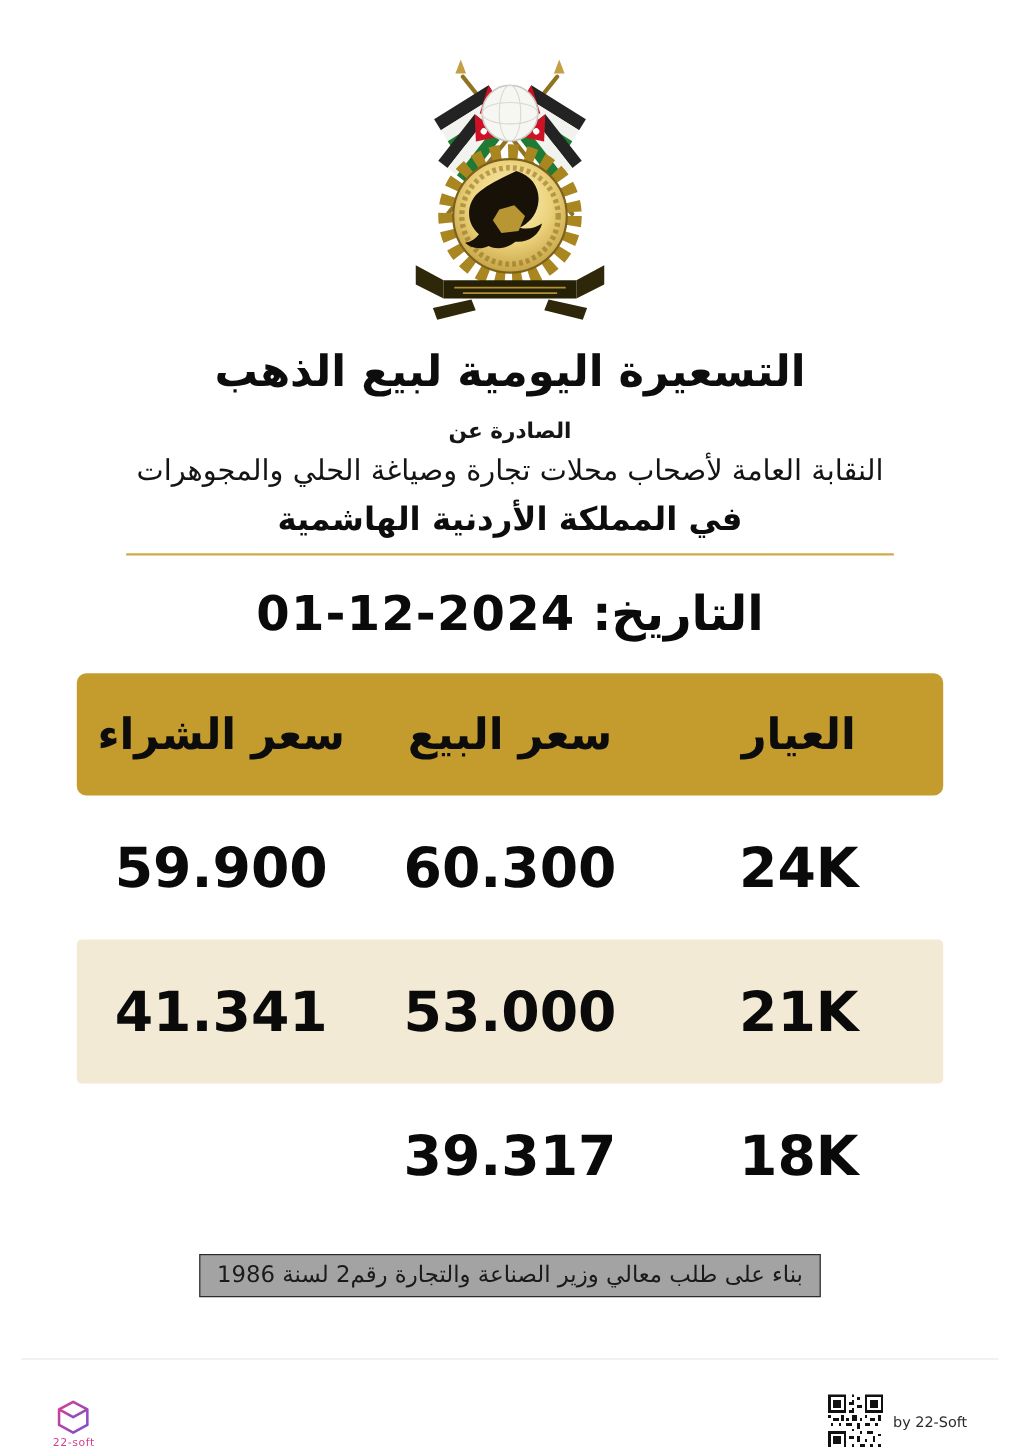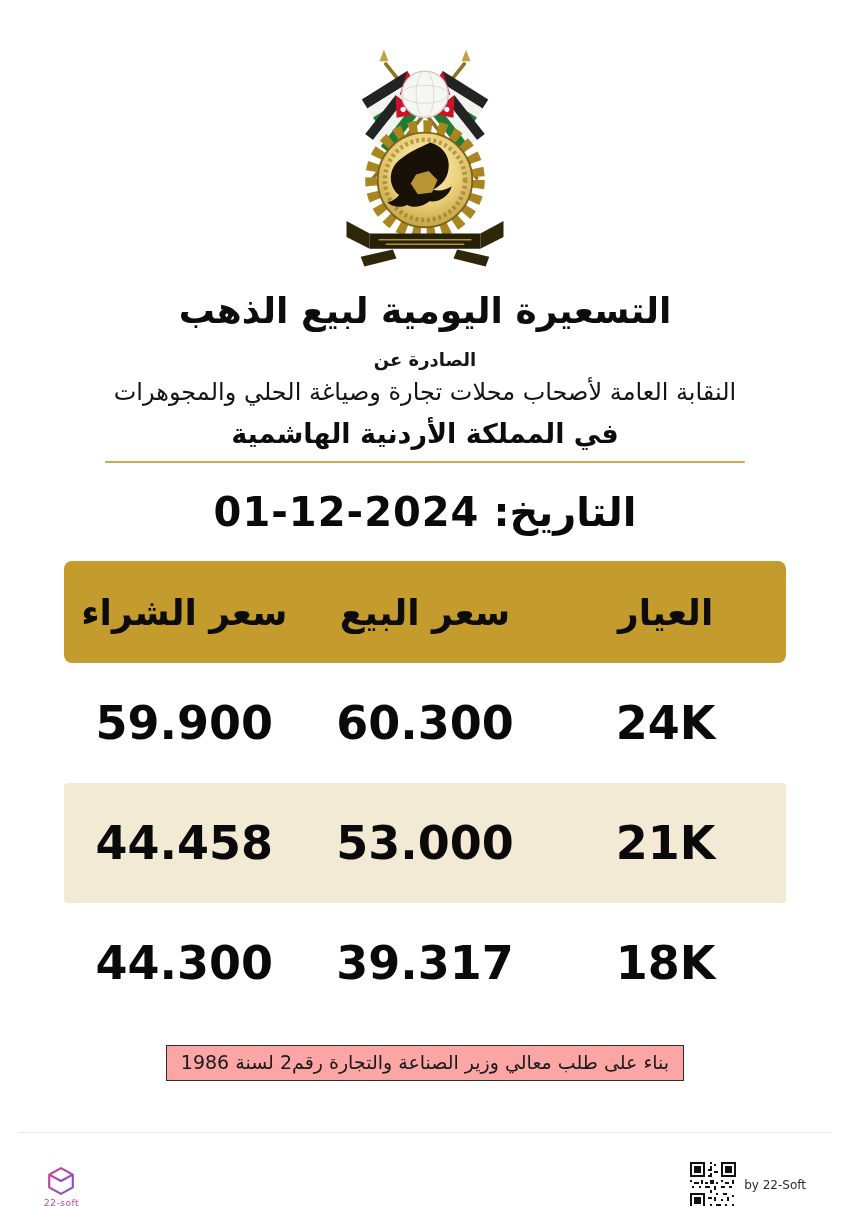--- a/index.html
+++ b/index.html
@@ -47,21 +47,21 @@
     font-size:46px;font-weight:bold;color:#0a0a0a;
   }
   .trow.alt{background:#f3ead6;border-radius:4px;}
   .num{direction:ltr;unicode-bidi:isolate;}
   .footnote-box{
     display:inline-block;
     margin-top:22px;
     border:1.5px solid #2c2c2c;
     padding:5px 14px 7px;
     font-size:19px;font-weight:500;color:#1a1a1a;
-    background:#fca5a5;
+    background:#a3a3a3;
   }
   .bottom-sep{
     position:absolute;left:18px;right:18px;top:1096px;height:1px;background:#e8e8e4;
   }
   .footer{
     position:absolute;left:0;right:0;bottom:34px;
     direction:ltr;
     display:flex;justify-content:space-between;align-items:flex-end;
     padding:0 44px;
   }
@@ -148,27 +148,26 @@
 
     <div class="trow">
       <div class="num">24K</div>
       <div class="num">60.300</div>
       <div class="num">59.900</div>
     </div>
 
     <div class="trow alt">
       <div class="num">21K</div>
       <div class="num">53.000</div>
-      <div class="num">44.458</div>
+      <div class="num">41.341</div>
     </div>
 
     <div class="trow">
       <div class="num">18K</div>
       <div class="num">39.317</div>
-      <div class="num">44.300</div>
     </div>
   </div>
 
   <div>
     <div class="footnote-box">
       <span>بناء على طلب معالي وزير الصناعة والتجارة رقم2 لسنة 1986</span>
     </div>
   </div>
 
   <div class="bottom-sep"></div>

